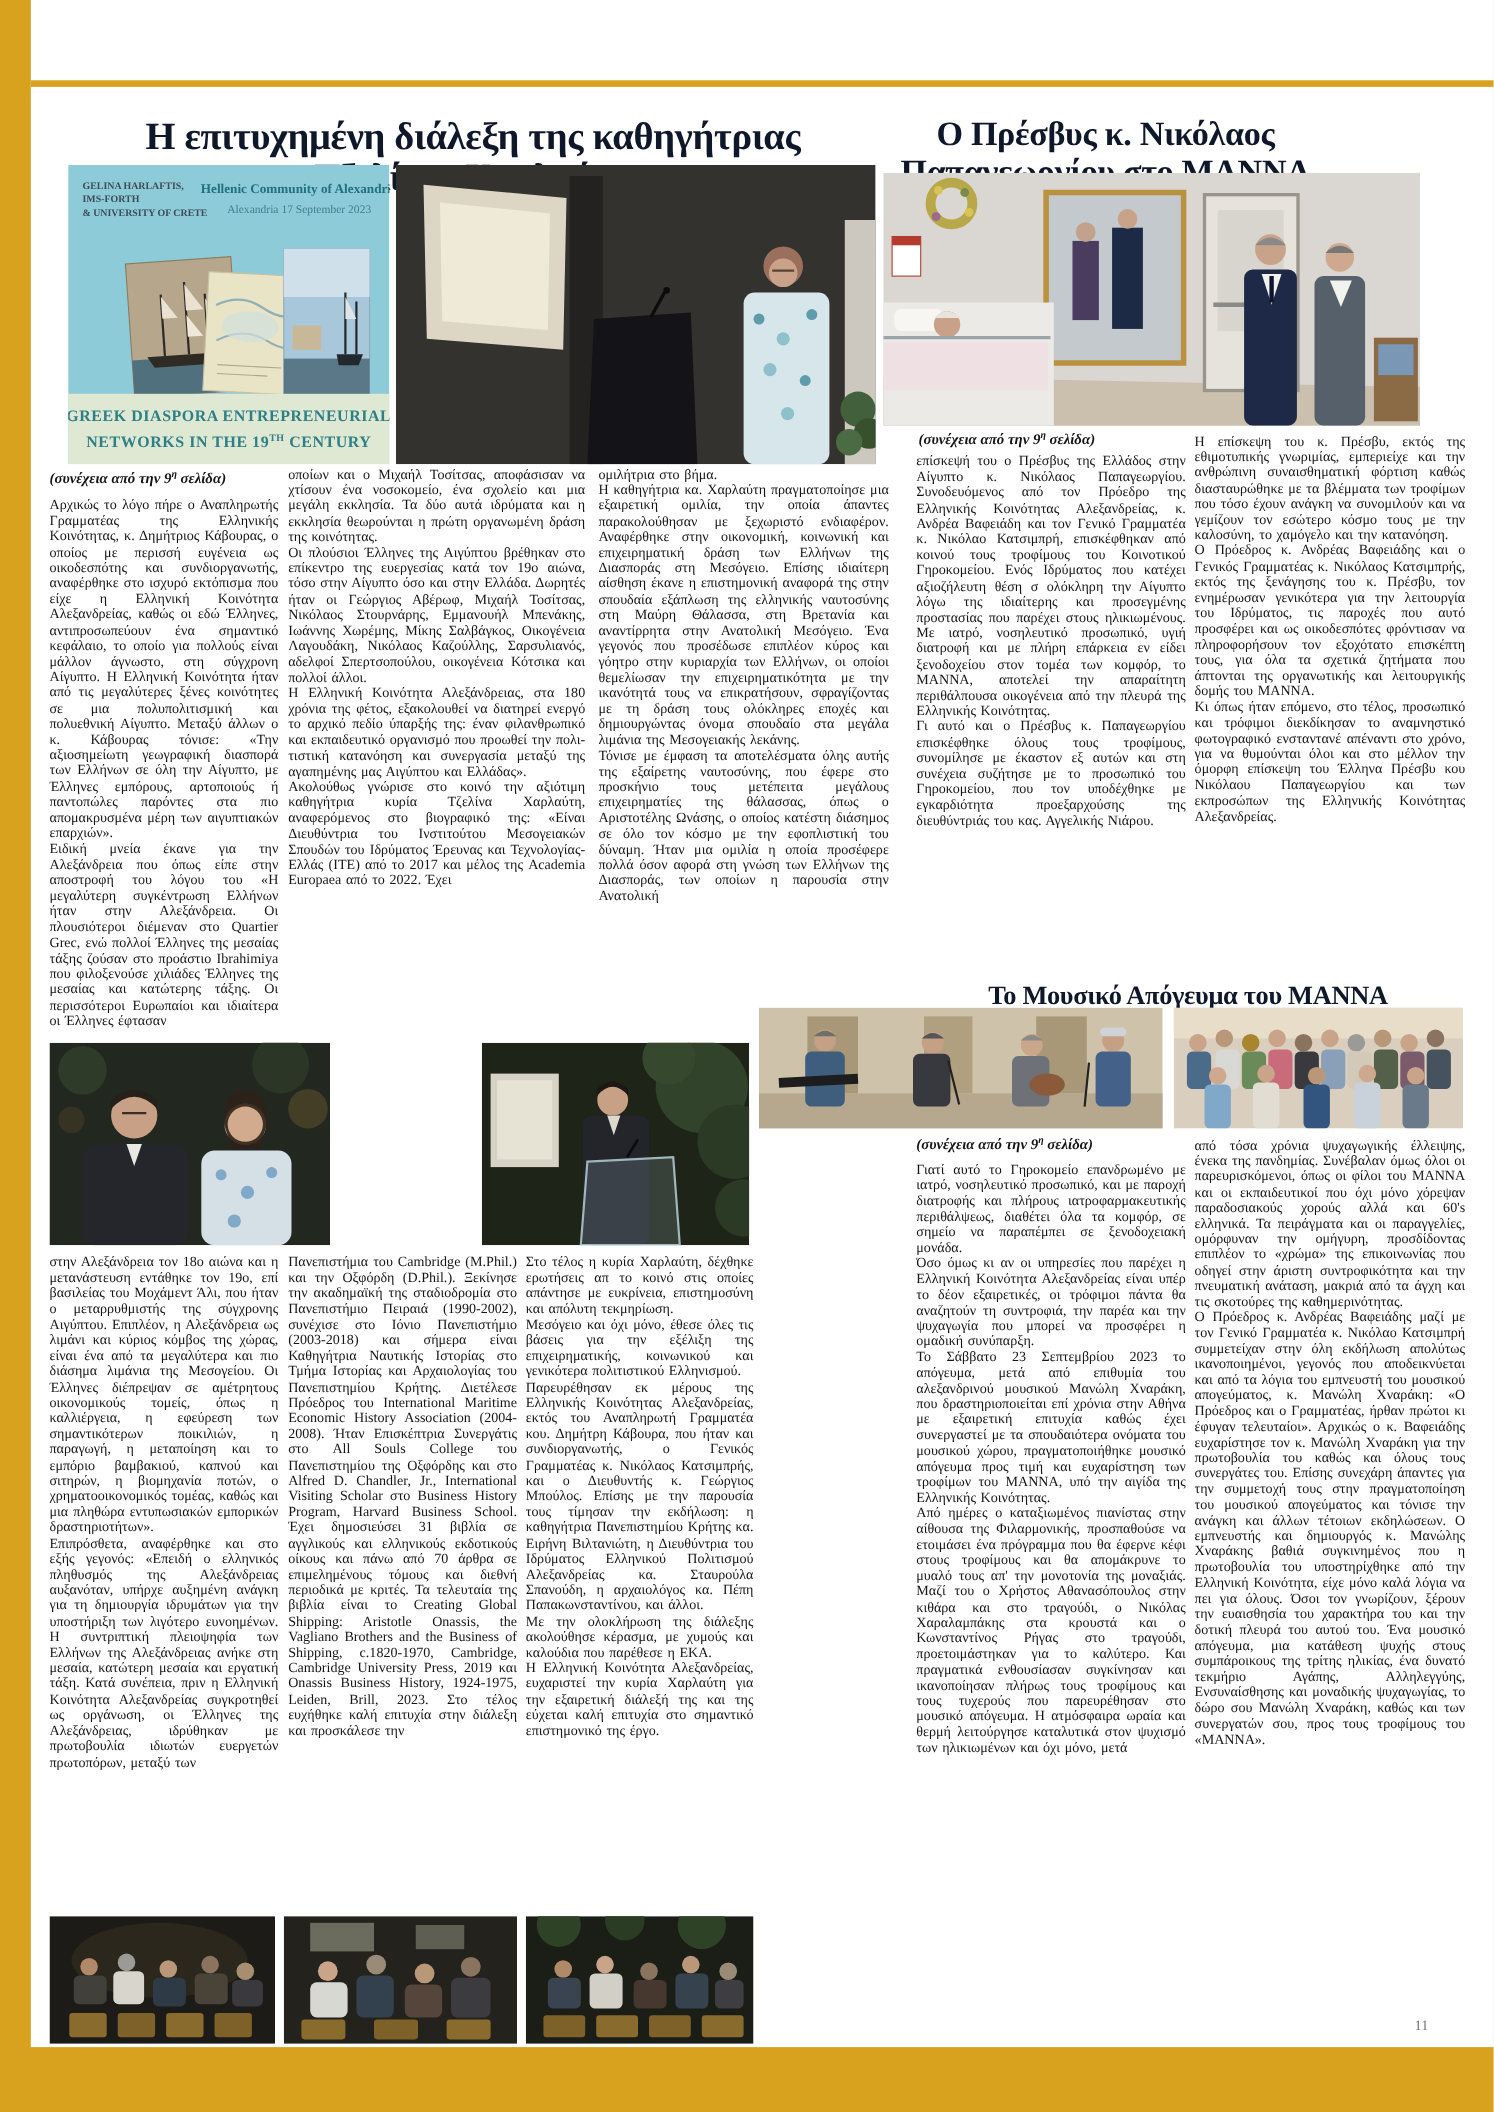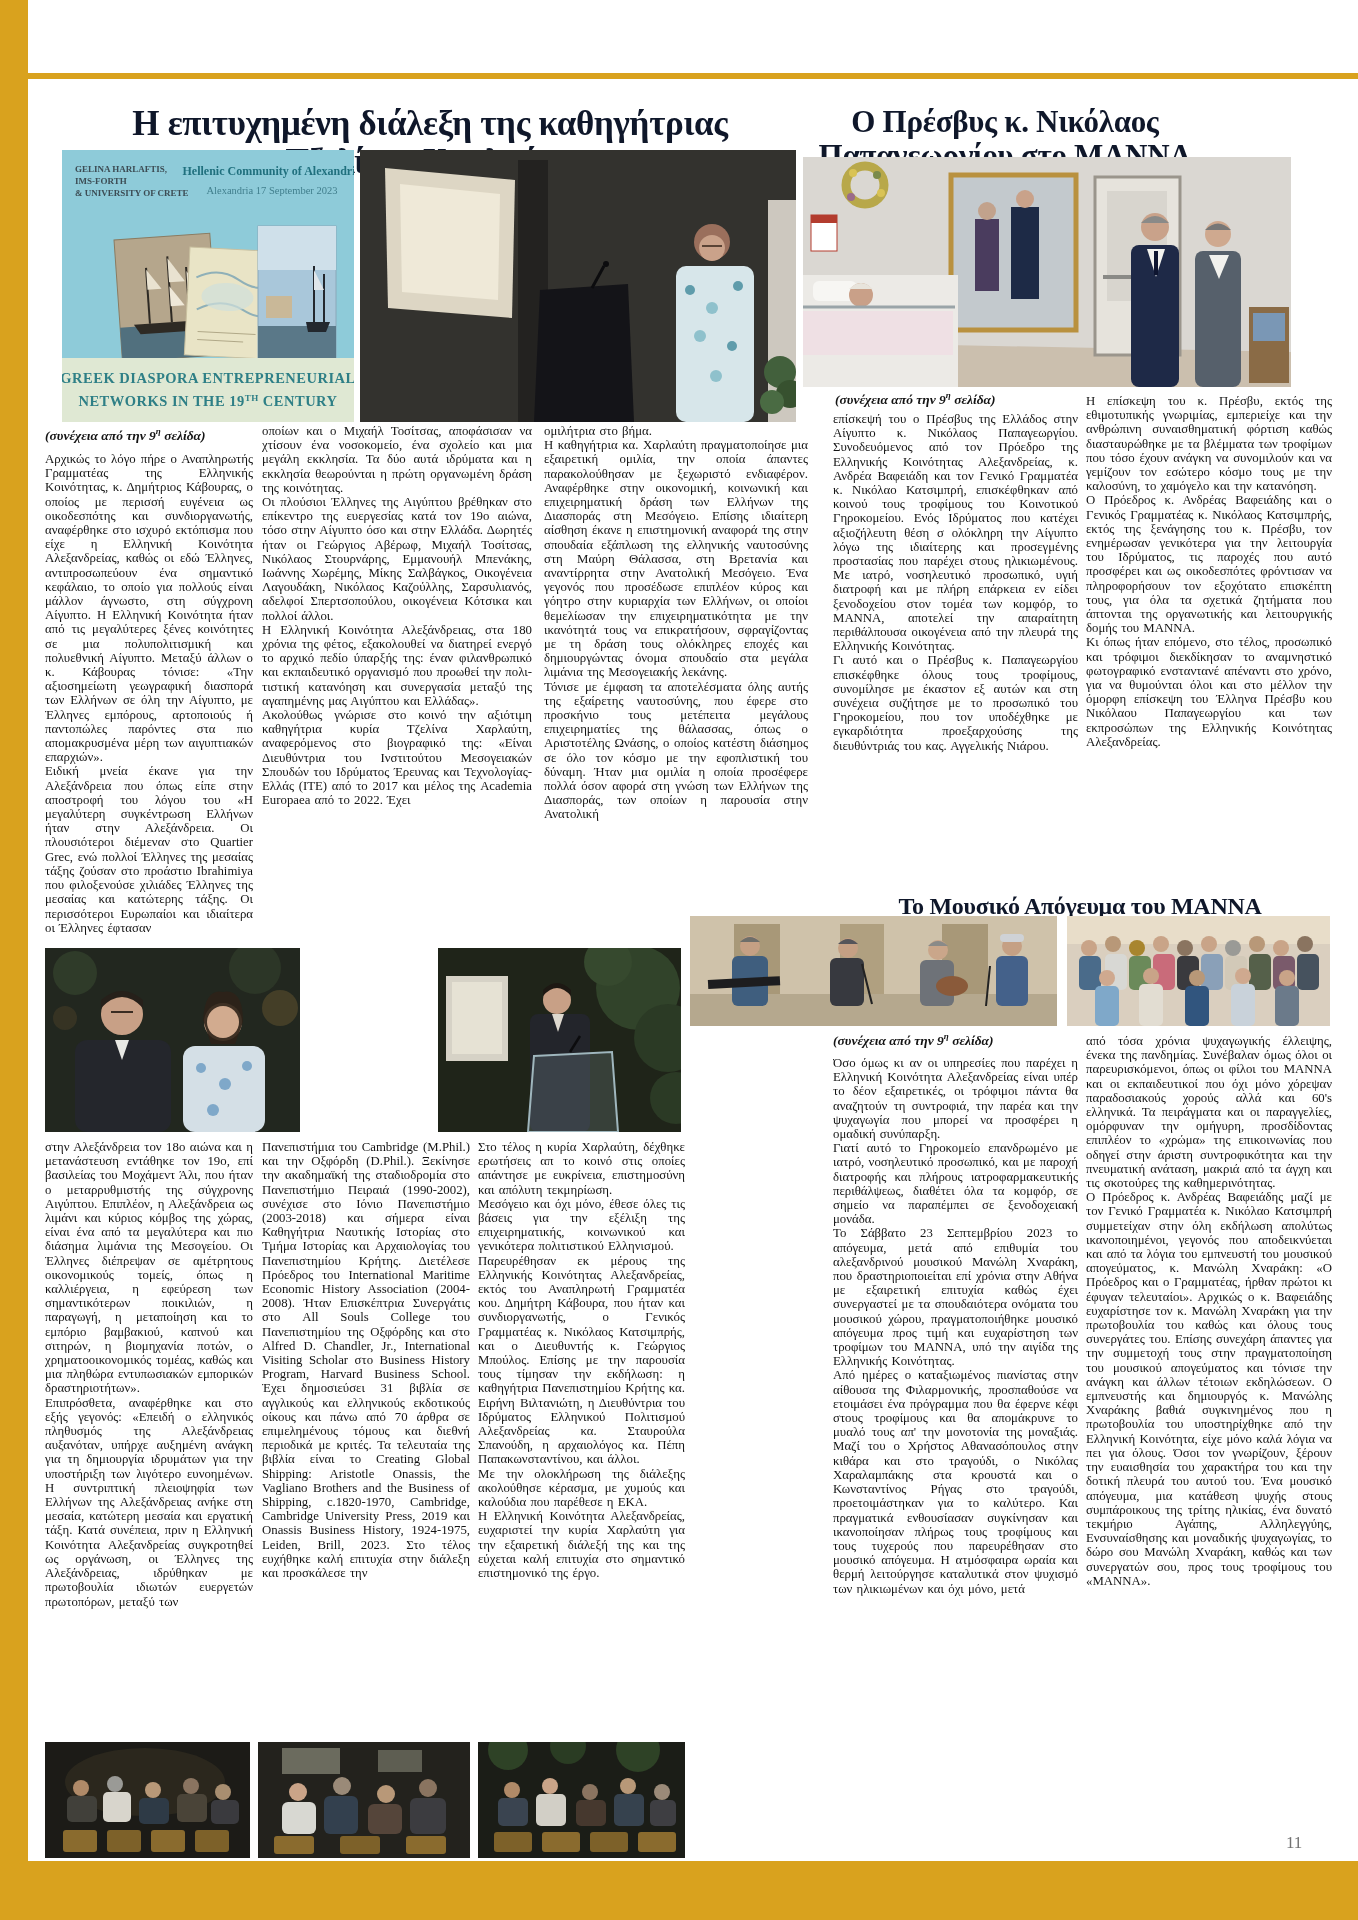--- a/index.html
+++ b/index.html
@@ -6,21 +6,21 @@
   .page{position:relative;width:1358px;height:1920px;margin:0 auto;background:#ffffff;
         font-family:"Liberation Serif",serif;color:#141414;overflow:hidden;}
   .abs{position:absolute;}
   .gold{background:var(--gold,#D9A21E);}
   .headline{position:absolute;font-weight:bold;text-align:center;color:#0f172a;letter-spacing:-.3px;}
   .cap{position:absolute;font-weight:bold;font-style:italic;font-size:13.5px;white-space:nowrap;}
   .cap sup{font-size:9px;}
   .col{position:absolute;text-align:justify;font-size:12.8px;line-height:14.2px;overflow:hidden;word-spacing:.08em;}
   .col p{margin:0;}
   .ph{position:absolute;margin:0;line-height:0;}
-  .pagenum{position:absolute;font-size:17px;color:#737373;}
+  .pagenum{position:absolute;font-size:13px;color:#737373;}
 </style>
 </head>
 <body>
 
 <div class="page">
 
   <div class="abs gold" style="left:0;top:0;width:28px;height:1920px;"></div>
   <div class="abs gold" style="left:28px;top:73px;width:1330px;height:6px;"></div>
   <div class="abs gold" style="left:0;top:1861px;width:1358px;height:59px;"></div>
 
@@ -364,22 +364,22 @@
       <rect x="164" y="68" width="24" height="42" rx="5" fill="#c9d2da"></rect>
       <rect x="208" y="70" width="24" height="40" rx="5" fill="#6b7a8a"></rect>
     </svg>
   </figure>
 
   <div class="cap" style="left:833px;top:1031px;">
     <span>(συνέχεια από την 9</span><sup>η</sup><span> σελίδα)</span>
   </div>
 
   <div class="col" style="left:833px;top:1056px;width:245px;height:790px;">
+      <p>Γιατί αυτό το Γηροκομείο επανδρωμένο με ιατρό, νοσηλευτικό προσωπικό, και με παροχή διατροφής και πλήρους ιατροφαρμακευτικής περιθάλψεως, διαθέτει όλα τα κομφόρ, σε σημείο να παραπέμπει σε ξενοδοχειακή μονάδα.</p>
       <p>Όσο όμως κι αν οι υπηρεσίες που παρέχει η Ελληνική Κοινότητα Αλεξανδρείας είναι υπέρ το δέον εξαιρετικές, οι τρόφιμοι πάντα θα αναζητούν τη συντροφιά, την παρέα και την ψυχαγωγία που μπορεί να προσφέρει η ομαδική συνύπαρξη.</p>
-      <p>Γιατί αυτό το Γηροκομείο επανδρωμένο με ιατρό, νοσηλευτικό προσωπικό, και με παροχή διατροφής και πλήρους ιατροφαρμακευτικής περιθάλψεως, διαθέτει όλα τα κομφόρ, σε σημείο να παραπέμπει σε ξενοδοχειακή μονάδα.</p>
       <p>Το Σάββατο 23 Σεπτεμβρίου 2023 το απόγευμα, μετά από επιθυμία του αλεξανδρινού μουσικού Μανώλη Χναράκη, που δραστηριοποιείται επί χρόνια στην Αθήνα με εξαιρετική επιτυχία καθώς έχει συνεργαστεί με τα σπουδαιότερα ονόματα του μουσικού χώρου, πραγματοποιήθηκε μουσικό απόγευμα προς τιμή και ευχαρίστηση των τροφίμων του MANNA, υπό την αιγίδα της Ελληνικής Κοινότητας.</p>
       <p>Από ημέρες ο καταξιωμένος πιανίστας στην αίθουσα της Φιλαρμονικής, προσπαθούσε να ετοιμάσει ένα πρόγραμμα που θα έφερνε κέφι στους τροφίμους και θα απομάκρυνε το μυαλό τους απ' την μονοτονία της μοναξιάς. Μαζί του ο Χρήστος Αθανασόπουλος στην κιθάρα και στο τραγούδι, ο Νικόλας Χαραλαμπάκης στα κρουστά και ο Κωνσταντίνος Ρήγας στο τραγούδι, προετοιμάστηκαν για το καλύτερο. Και πραγματικά ενθουσίασαν συγκίνησαν και ικανοποίησαν πλήρως τους τροφίμους και τους τυχερούς που παρευρέθησαν στο μουσικό απόγευμα. Η ατμόσφαιρα ωραία και θερμή λειτούργησε καταλυτικά στον ψυχισμό των ηλικιωμένων και όχι μόνο, μετά</p>
     </div>
   <div class="col" style="left:1086px;top:1034px;width:246px;height:806px;">
       <p>από τόσα χρόνια ψυχαγωγικής έλλειψης, ένεκα της πανδημίας. Συνέβαλαν όμως όλοι οι παρευρισκόμενοι, όπως οι φίλοι του MANNA και οι εκπαιδευτικοί που όχι μόνο χόρεψαν παραδοσιακούς χορούς αλλά και 60's ελληνικά. Τα πειράγματα και οι παραγγελίες, ομόρφυναν την ομήγυρη, προσδίδοντας επιπλέον το «χρώμα» της επικοινωνίας που οδηγεί στην άριστη συντροφικότητα και την πνευματική ανάταση, μακριά από τα άγχη και τις σκοτούρες της καθημερινότητας.</p>
       <p>Ο Πρόεδρος κ. Ανδρέας Βαφειάδης μαζί με τον Γενικό Γραμματέα κ. Νικόλαο Κατσιμπρή συμμετείχαν στην όλη εκδήλωση απολύτως ικανοποιημένοι, γεγονός που αποδεικνύεται και από τα λόγια του εμπνευστή του μουσικού απογεύματος, κ. Μανώλη Χναράκη: «Ο Πρόεδρος και ο Γραμματέας, ήρθαν πρώτοι κι έφυγαν τελευταίοι». Αρχικώς ο κ. Βαφειάδης ευχαρίστησε τον κ. Μανώλη Χναράκη για την πρωτοβουλία του καθώς και όλους τους συνεργάτες του. Επίσης συνεχάρη άπαντες για την συμμετοχή τους στην πραγματοποίηση του μουσικού απογεύματος και τόνισε την ανάγκη και άλλων τέτοιων εκδηλώσεων. Ο εμπνευστής και δημιουργός κ. Μανώλης Χναράκης βαθιά συγκινημένος που η πρωτοβουλία του υποστηρίχθηκε από την Ελληνική Κοινότητα, είχε μόνο καλά λόγια να πει για όλους. Όσοι τον γνωρίζουν, ξέρουν την ευαισθησία του χαρακτήρα του και την δοτική πλευρά του αυτού του. Ένα μουσικό απόγευμα, μια κατάθεση ψυχής στους συμπάροικους της τρίτης ηλικίας, ένα δυνατό τεκμήριο Αγάπης, Αλληλεγγύης, Ενσυναίσθησης και μοναδικής ψυχαγωγίας, το δώρο σου Μανώλη Χναράκη, καθώς και των συνεργατών σου, προς τους τροφίμους του «MANNA».</p>
     </div>
 
   <div class="pagenum" style="left:1286px;top:1833px;">11</div>
 

